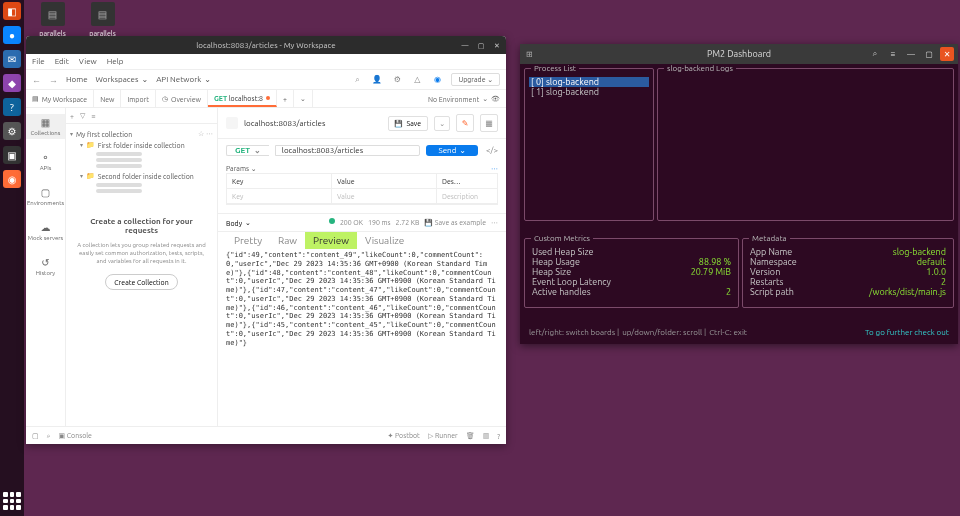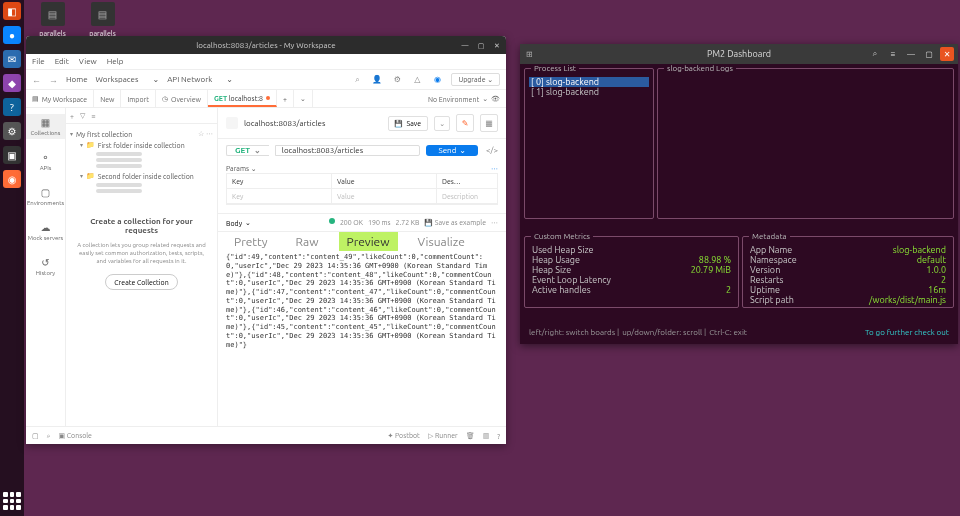--- a/index.html
+++ b/index.html
@@ -15,21 +15,21 @@
 
 .postman{position:absolute;left:26px;top:36px;width:480px;height:408px;background:#fff;border-radius:4px 4px 0 0;box-shadow:0 2px 8px rgba(0,0,0,0.4);display:flex;flex-direction:column;font-size:8px;overflow:hidden}
 .pm-titlebar{height:18px;background:#2c2c2c;color:#c9c9c9;display:flex;align-items:center;position:relative;font-size:8px}
 .pm-titlebar .title{position:absolute;left:50%;transform:translateX(-50%)}
 .pm-titlebar .win-ctrls{position:absolute;right:4px;display:flex;gap:6px}
 .pm-titlebar .win-ctrls span{width:10px;height:10px;display:flex;align-items:center;justify-content:center;font-size:7px}
 .pm-menubar{height:16px;background:#fff;border-bottom:1px solid #eee;display:flex;align-items:center;padding:0 6px;gap:10px;font-size:8px;color:#555}
 .pm-header{height:20px;border-bottom:1px solid #eee;display:flex;align-items:center;padding:0 6px;gap:8px;color:#555}
 .pm-header .nav{display:flex;gap:8px;align-items:center}
 .pm-header .arrow{color:#999;font-size:9px}
-.pm-header .drop{display:flex;align-items:center;gap:14px}
+.pm-header .drop{display:flex;align-items:center;gap:3px}
 .pm-header .spacer{flex:1}
 .pm-header .ic{width:12px;height:12px;display:flex;align-items:center;justify-content:center;color:#888}
 .pm-header .upgrade{border:1px solid #ddd;padding:1px 6px;border-radius:2px;font-size:7px}
 .pm-tabs{height:18px;border-bottom:1px solid #eee;display:flex;align-items:stretch;font-size:7px;color:#666}
 .pm-tabs .wstab{display:flex;align-items:center;padding:0 6px;border-right:1px solid #eee;gap:3px}
 .pm-tabs .tabbtn{display:flex;align-items:center;padding:0 6px;border-right:1px solid #eee}
 .pm-tabs .active{border-bottom:2px solid #ff6c37;color:#333}
 .pm-tabs .green{color:#26b47f;font-weight:600}
 .pm-tabs .dot{width:4px;height:4px;background:#ff6c37;border-radius:50%;margin-left:3px}
 .pm-tabs .env{margin-left:auto;padding:0 6px;display:flex;align-items:center;gap:3px}
@@ -70,21 +70,21 @@
 .pm-params-table .td{padding:3px 5px;border-right:1px solid #eee;flex:1;color:#666}
 .pm-params-table .td.hd{color:#333}
 .pm-params-table .td:last-child{border-right:none;flex:0 0 60px}
 .pm-bulk{font-size:7px;color:#888;text-align:right;padding:3px 10px}
 
 .pm-resp-bar{display:flex;align-items:center;padding:4px 8px;border-top:1px solid #eee;border-bottom:1px solid #eee;font-size:7px;margin-top:8px}
 .pm-resp-bar .body{display:flex;gap:3px;align-items:center}
 .pm-resp-bar .stats{margin-left:auto;display:flex;gap:5px;color:#888}
 .pm-resp-bar .ok{width:6px;height:6px;background:#26b47f;border-radius:50%}
 .pm-resp-bar .save2{color:#888}
-.pm-resp-views{display:flex;padding:0 8px;gap:12px;font-size:12px;color:#888}
+.pm-resp-views{display:flex;padding:0 8px;gap:0;font-size:10px;color:#888}
 .pm-resp-views span{padding:3px 8px}
 .pm-resp-views .sel{background:#bef264;color:#333}
 .pm-resp-body{flex:1;padding:2px 8px;font-family:monospace;font-size:7px;color:#333;line-height:1.25;overflow:hidden;word-break:break-all}
 
 .pm-footer{height:18px;border-top:1px solid #eee;display:flex;align-items:center;padding:0 6px;gap:8px;font-size:7px;color:#888}
 .pm-footer .r{margin-left:auto;display:flex;gap:8px;align-items:center}
 
 
 .term{position:absolute;left:520px;top:44px;width:438px;height:300px;background:#2d0922;border-radius:4px 4px 0 0;box-shadow:0 2px 8px rgba(0,0,0,0.5);display:flex;flex-direction:column;font-family:"Ubuntu Mono",monospace;font-size:9px;color:#c6c6c6}
 .term-title{height:20px;background:#3a3a3a;display:flex;align-items:center;position:relative;color:#ddd;font-size:9px}
@@ -388,24 +388,20 @@
           </div>
         <div class="kv">
             <span class="k">Version</span>
             <span class="v">1.0.0</span>
           </div>
         <div class="kv">
             <span class="k">Restarts</span>
             <span class="v">2</span>
           </div>
         <div class="kv">
-            <span class="k">Uptime</span>
-            <span class="v">16m</span>
-          </div>
-        <div class="kv">
             <span class="k">Script path</span>
             <span class="v">/works/dist/main.js</span>
           </div>
       </div>
     </div>
     <div class="term-hint">
       <span>left/right: switch boards |</span>
       <span>up/down/folder: scroll |</span>
       <span>Ctrl-C: exit</span>
       <span class="right">To go further check out</span>

